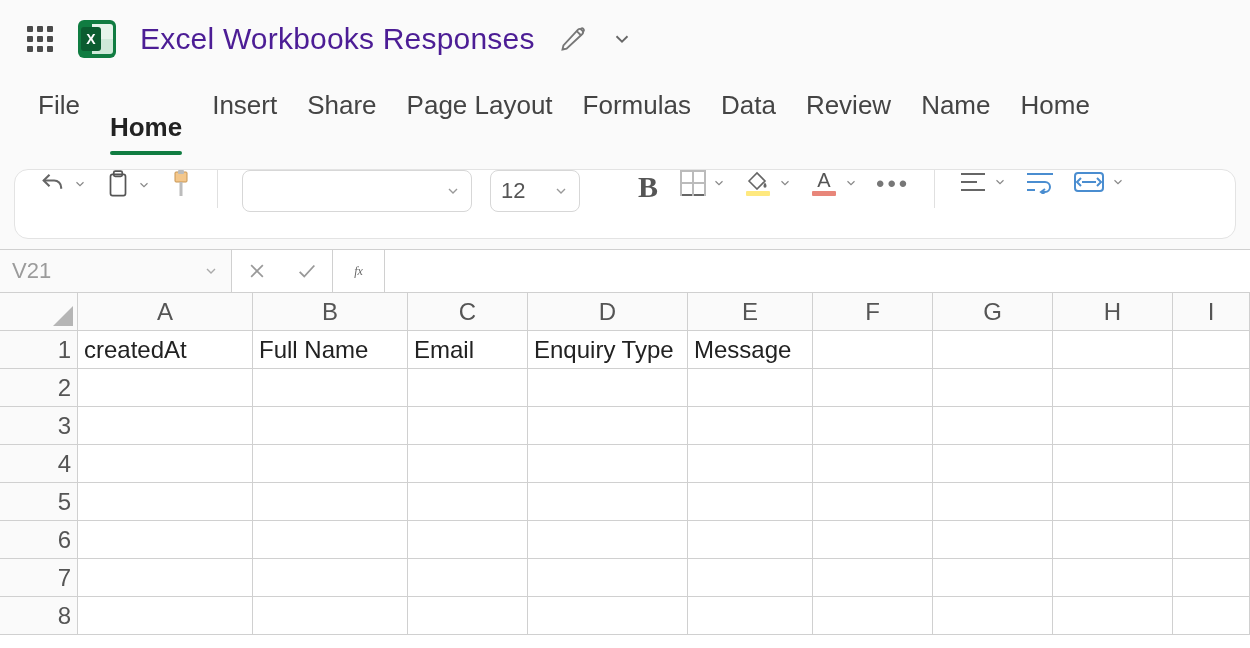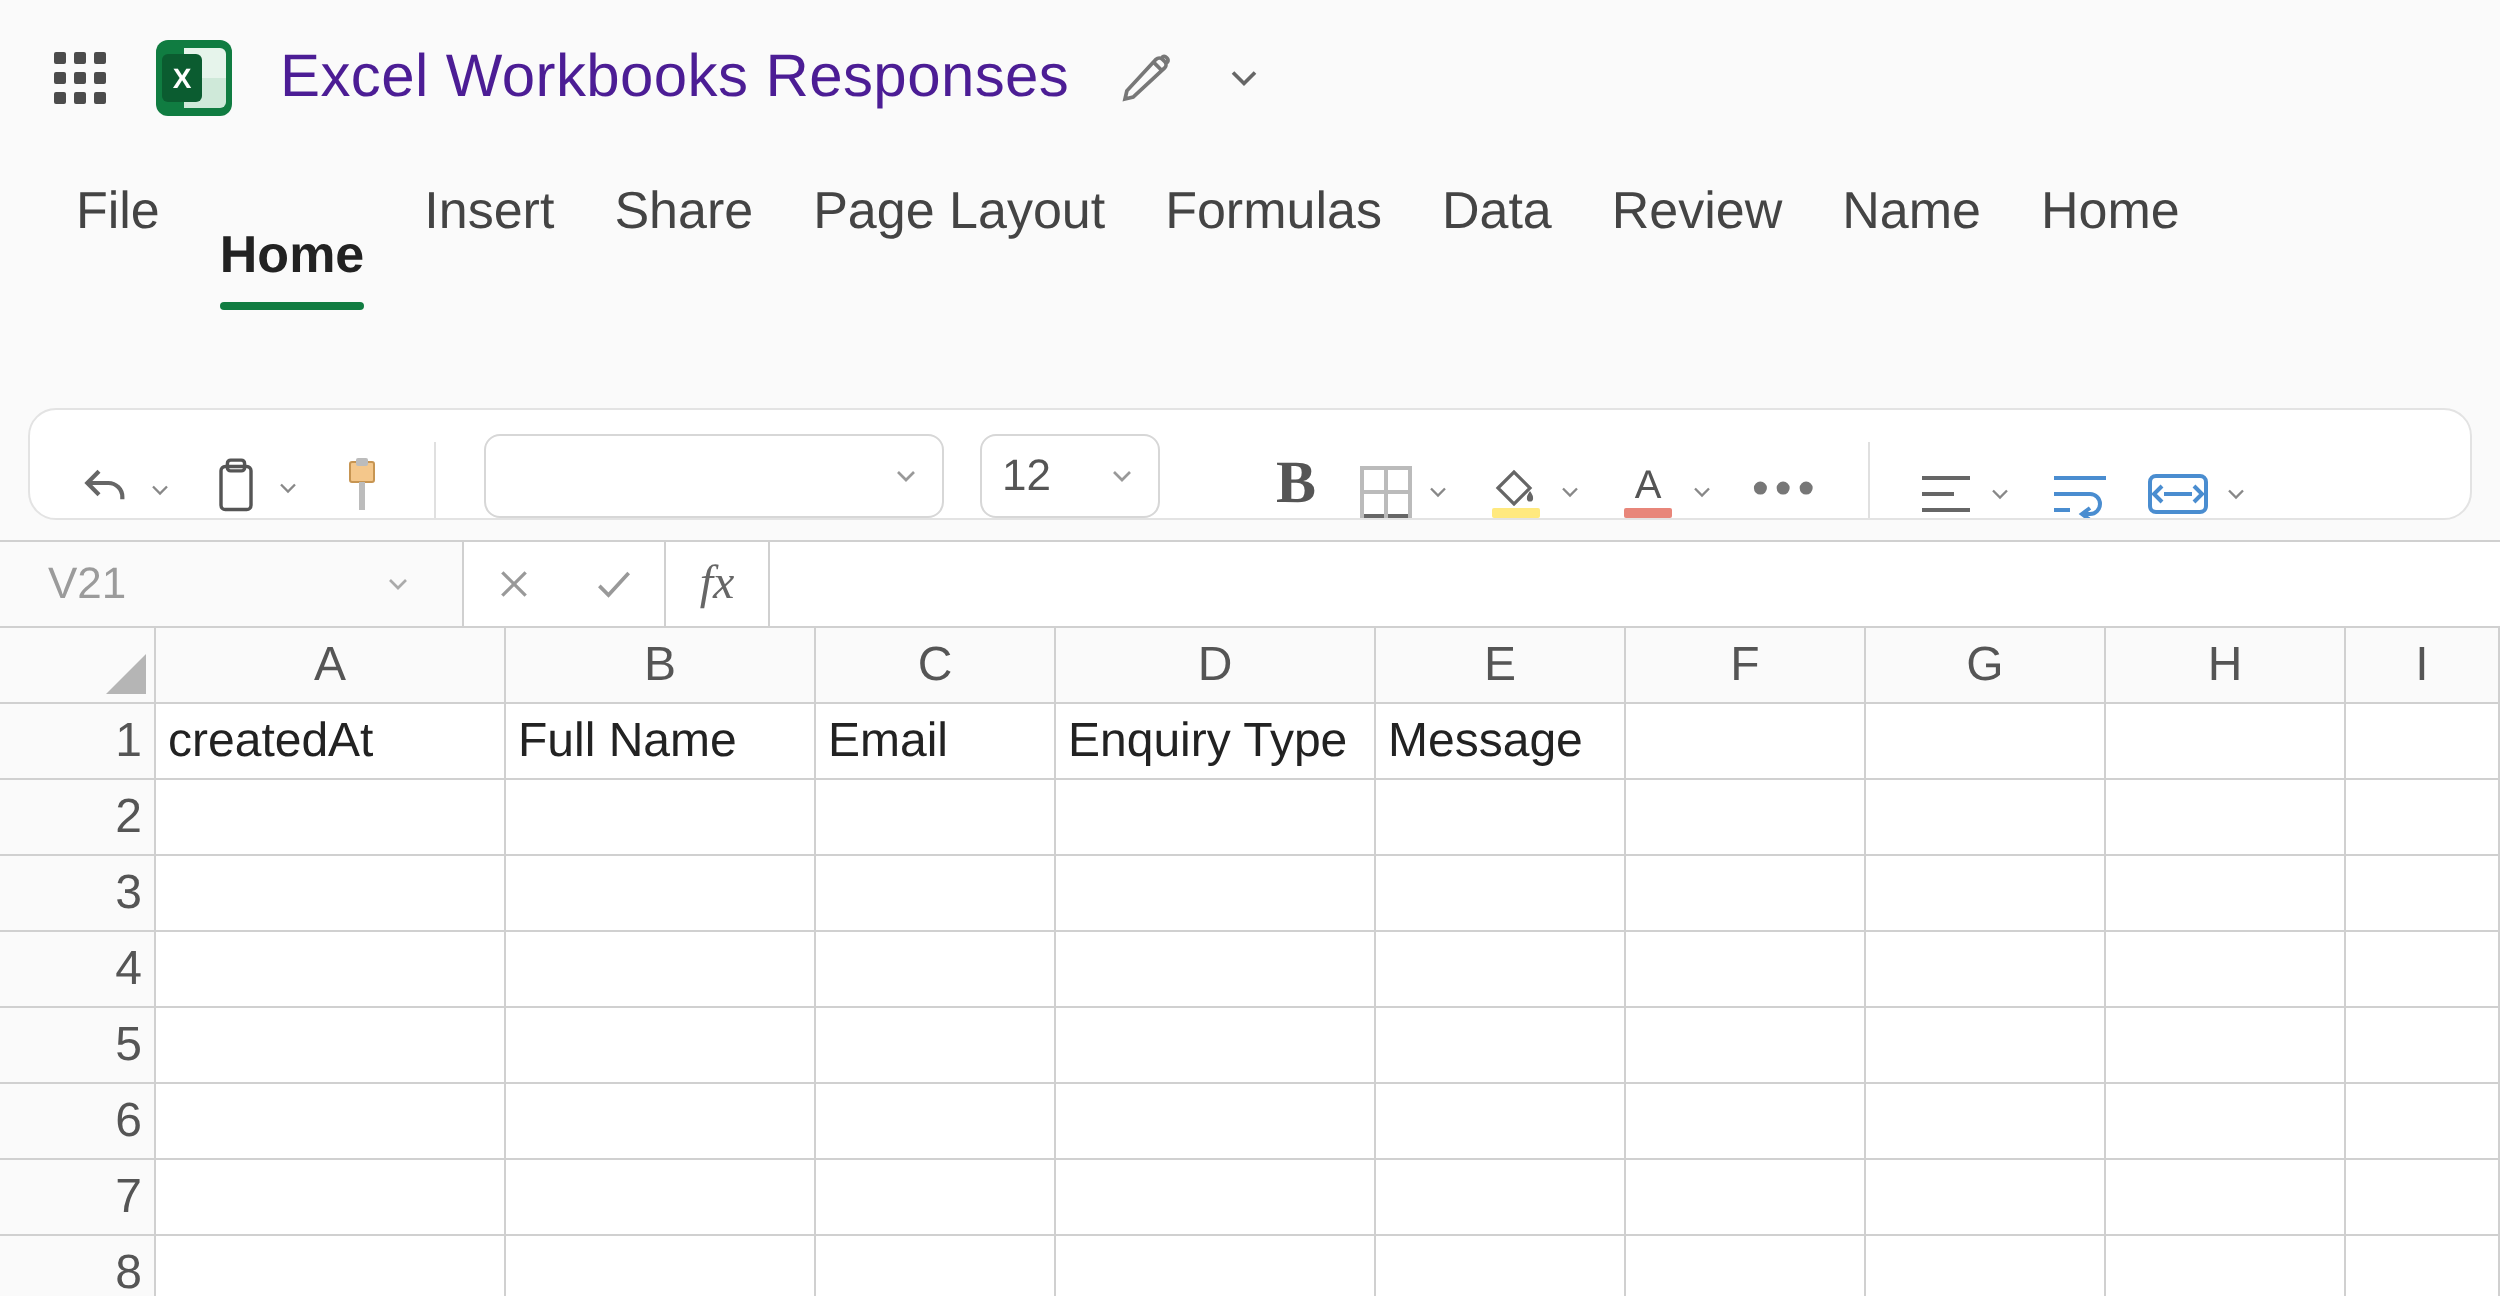--- a/index.html
+++ b/index.html
@@ -125,28 +125,27 @@
     border-radius: 2px;
   }
 
   
   .toolbar-wrap {
     padding: 14px 14px 10px 14px;
     background: var(--grey-light);
   }
   .toolbar {
     display: flex;
-    align-items: flex-end;
+    align-items: flex-start;
     gap: 18px;
-    height: 56px;
+    height: 70px;
     padding: 0 24px;
     background: #fff;
     border: 1px solid #e3e3e3;
     border-radius: 14px;
-    margin-top: 35px;
   }
   .tool-sep {
     width: 1px;
     height: 38px;
     background: #e0e0e0;
     margin: 0 6px;
   }
   .tool-btn {
     display: flex;
     align-items: center;
@@ -216,21 +215,21 @@
     height: 44px;
     border-top: 1px solid var(--grey-border);
     border-bottom: 1px solid var(--grey-border);
     background: #fff;
   }
   .name-box {
     width: 232px;
     display: flex;
     align-items: center;
     justify-content: space-between;
-    padding: 0 24px;
+    padding: 0 12px;
     border-right: 1px solid var(--grey-border);
     color: #9b9b9b;
     font-size: 22px;
     cursor: text;
     background: var(--grey-light);
   }
   .fx-controls {
     display: flex;
     align-items: center;
     border-right: 1px solid var(--grey-border);
@@ -243,21 +242,21 @@
     justify-content: center;
     color: #888;
     cursor: pointer;
   }
   .fx-label {
     width: 52px;
     display:flex; align-items:center; justify-content:center;
     font-style: italic;
     font-family: "Times New Roman", serif;
     color: #666;
-    font-size: 24px;
+    font-size: 12px;
     border-right: 1px solid var(--grey-border);
     cursor: pointer;
   }
   .formula-input {
     flex: 1;
     border: none;
     outline: none;
     font-size: 20px;
     padding: 0 12px;
     color: #333;

